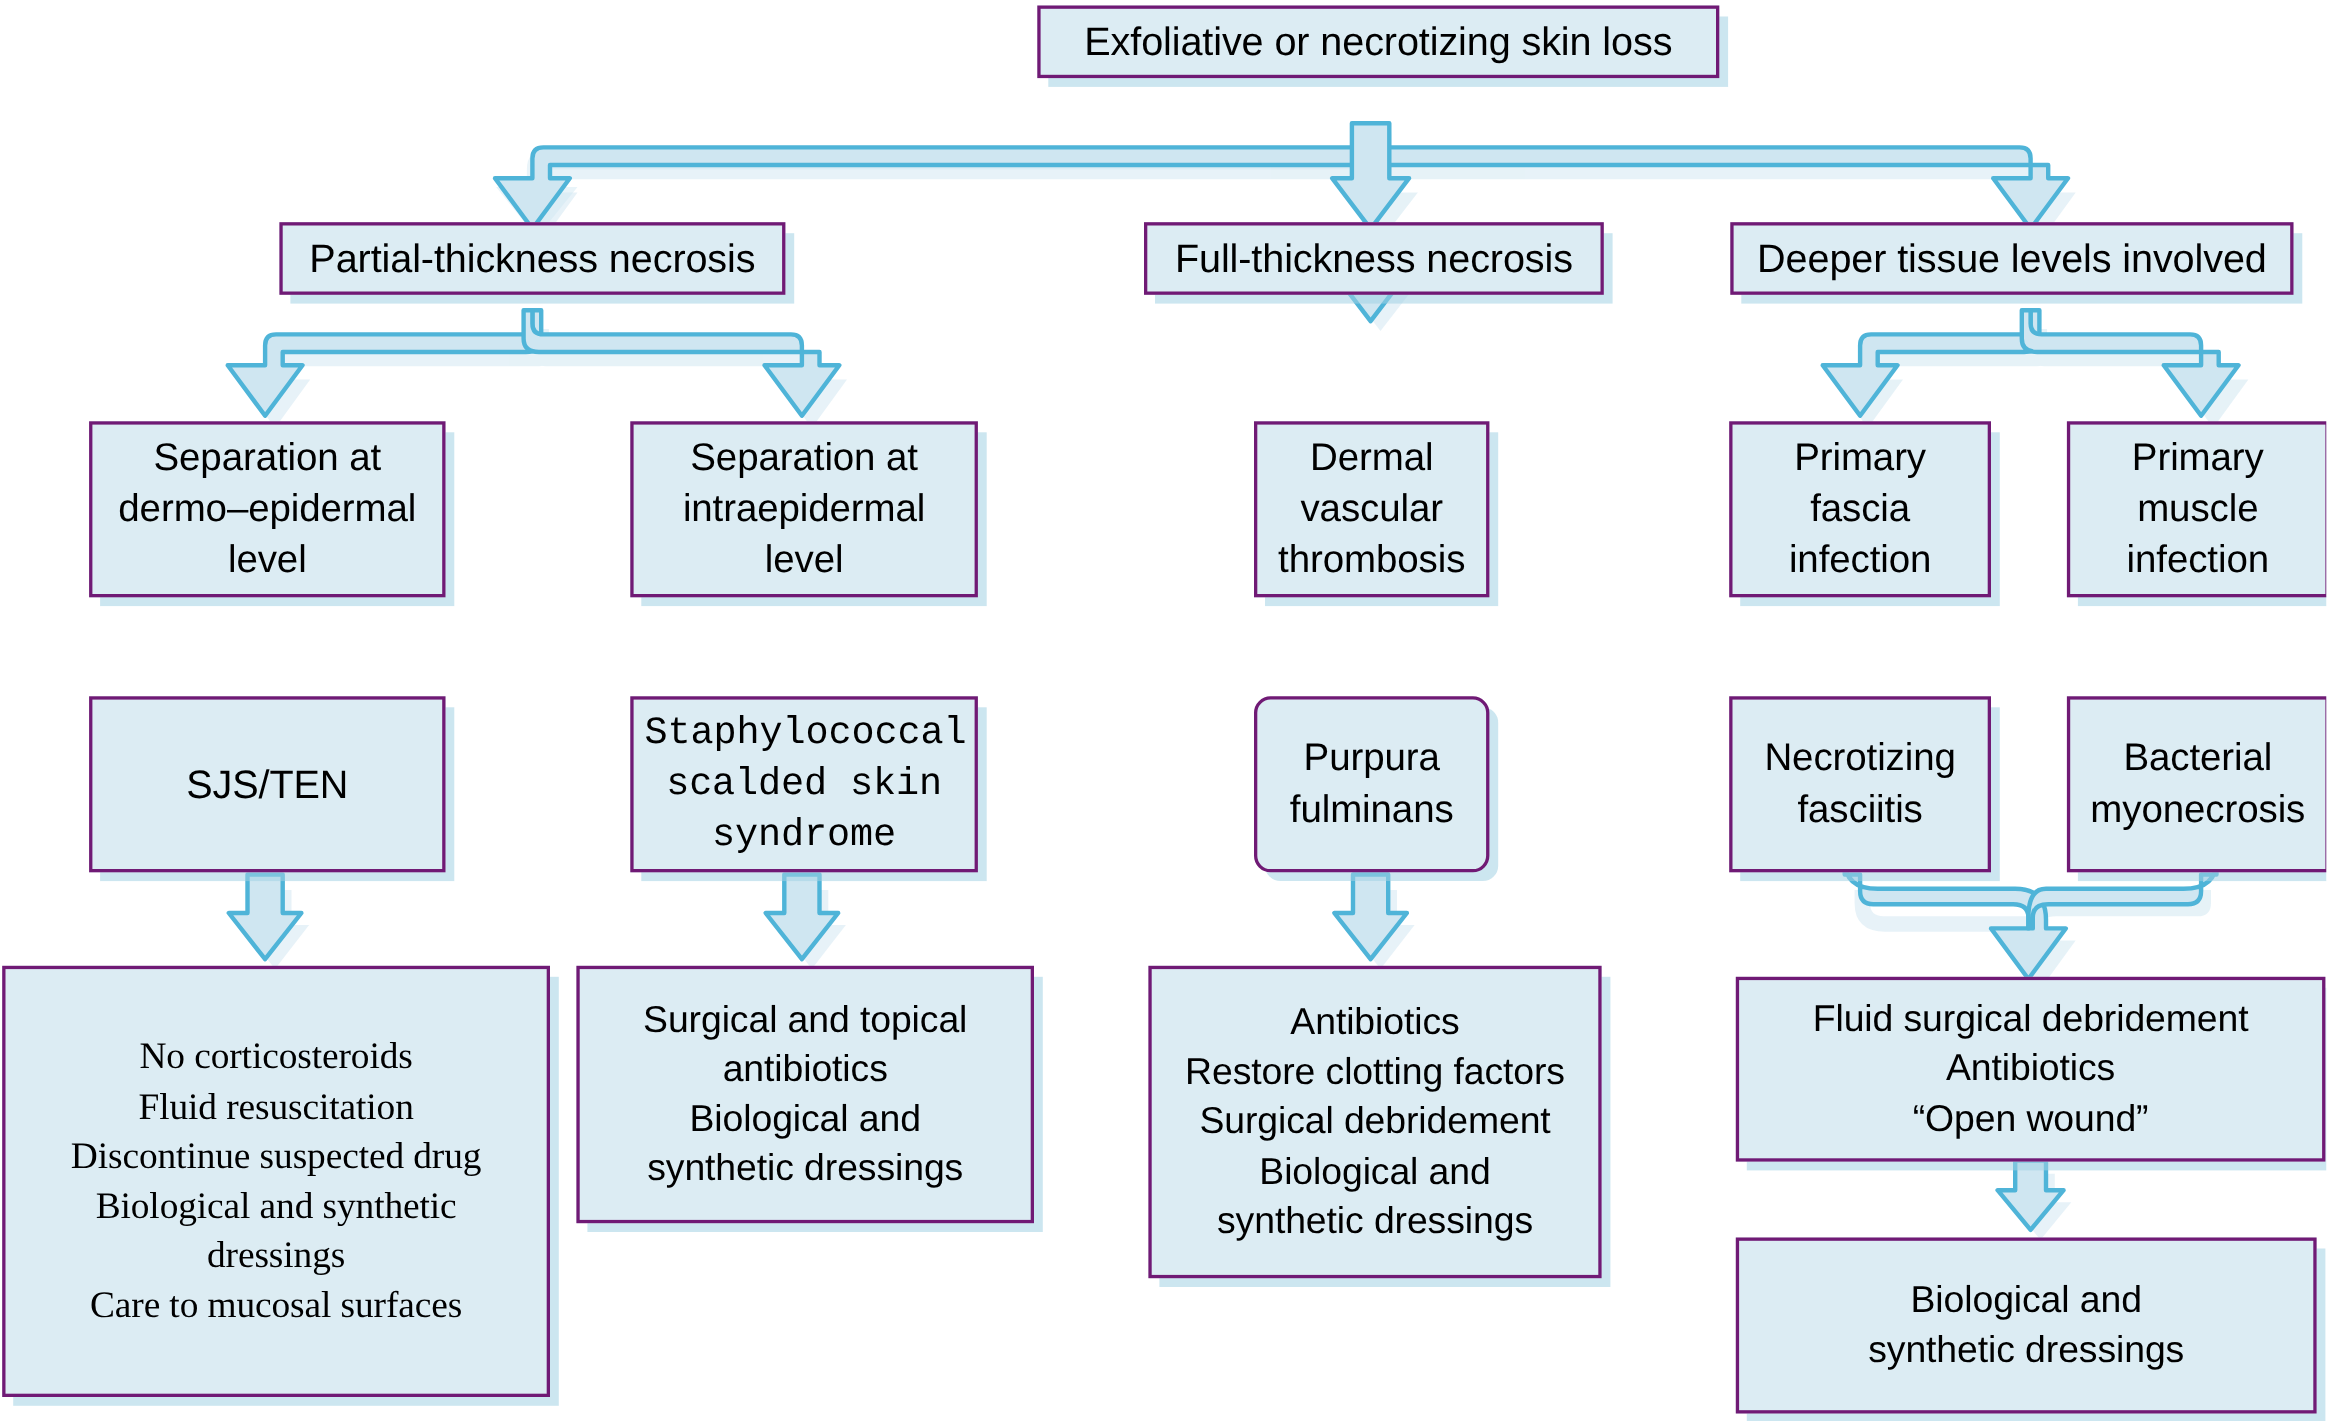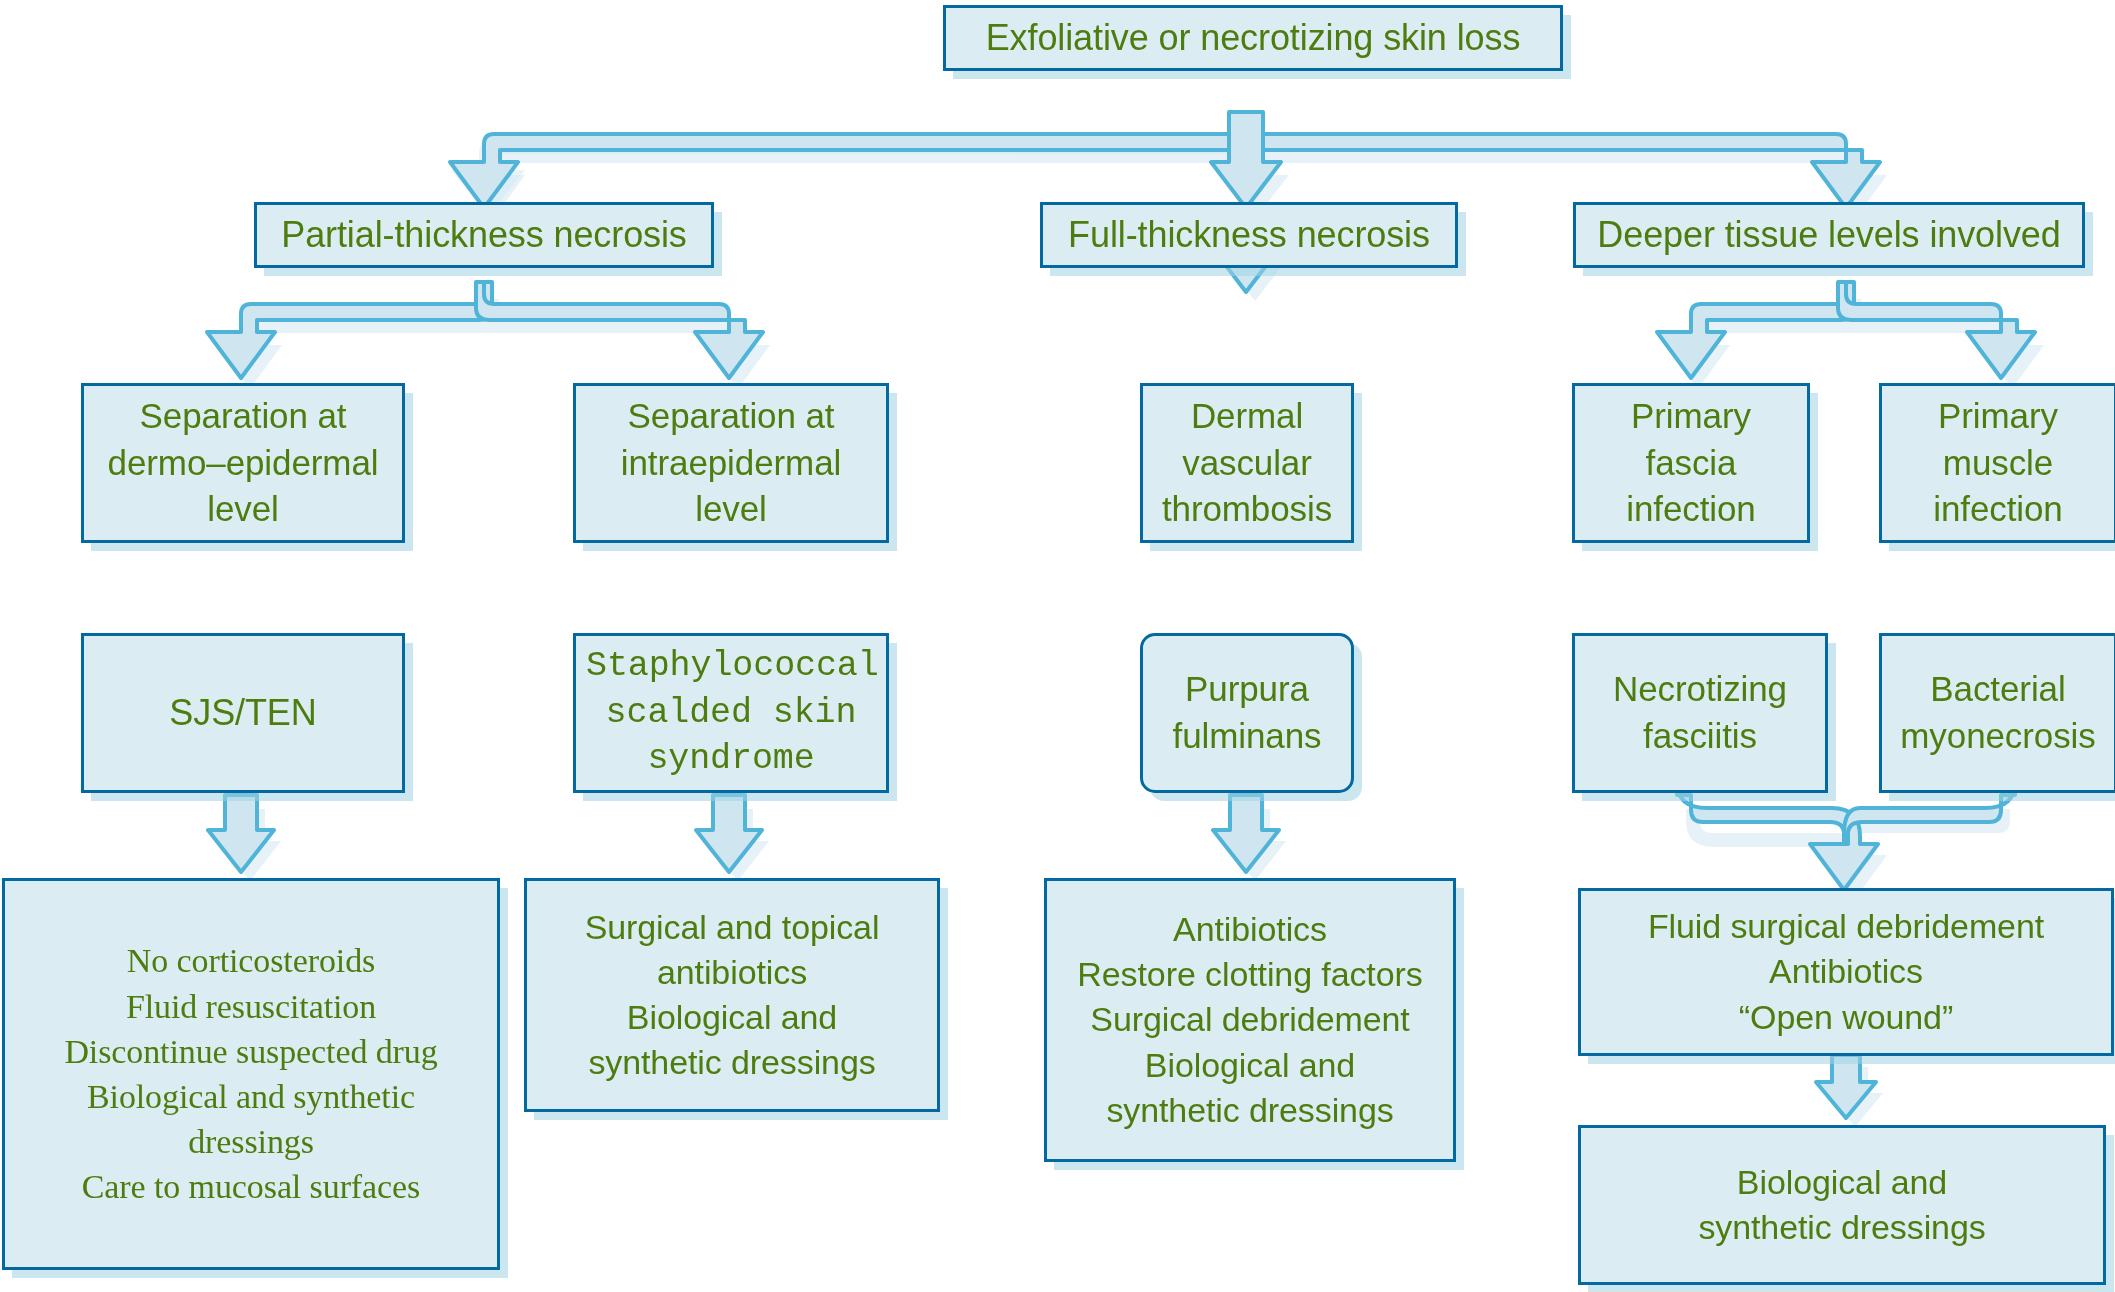--- a/index.html
+++ b/index.html
@@ -18,26 +18,26 @@
     position:absolute;
     left:0; top:0;
     width:2115px;
     height:1292px;
     pointer-events:none;
   }
   .node{
     position:absolute;
     box-sizing:border-box;
     background:#dcecf3;
-    border:3px solid #0369a1;
+    border:3px solid #701a75;
     display:flex;
     align-items:center;
     justify-content:center;
     text-align:center;
-    color:#4d7c0f;
+    color:#000000;
     line-height:1.30;
     letter-spacing:-0.1px;
     z-index:3;
     box-shadow:9px 9px 0 -1px rgba(163,209,228,0.55);
   }
   .node .lines{
     width:100%;
     padding:0 10px;
     box-sizing:border-box;
   }
@@ -257,21 +257,21 @@
     </div>
   </div>
 
   <div class="node f35 tight" style="left:1140px; top:633px; width:214px; height:160px;border-radius:15px;">
     <div class="lines">
       <div>Purpura</div>
       <div>fulminans</div>
     </div>
   </div>
 
-  <div class="node f35 tight" style="left:1572px; top:633px; width:256px; height:160px;">
+  <div class="node f35 tight" style="left:1572px; top:633px; width:238px; height:160px;">
     <div class="lines">
       <div>Necrotizing</div>
       <div>fasciitis</div>
     </div>
   </div>
 
   <div class="node f35 tight" style="left:1879px; top:633px; width:238px; height:160px;">
     <div class="lines">
       <div>Bacterial</div>
       <div>myonecrosis</div>

